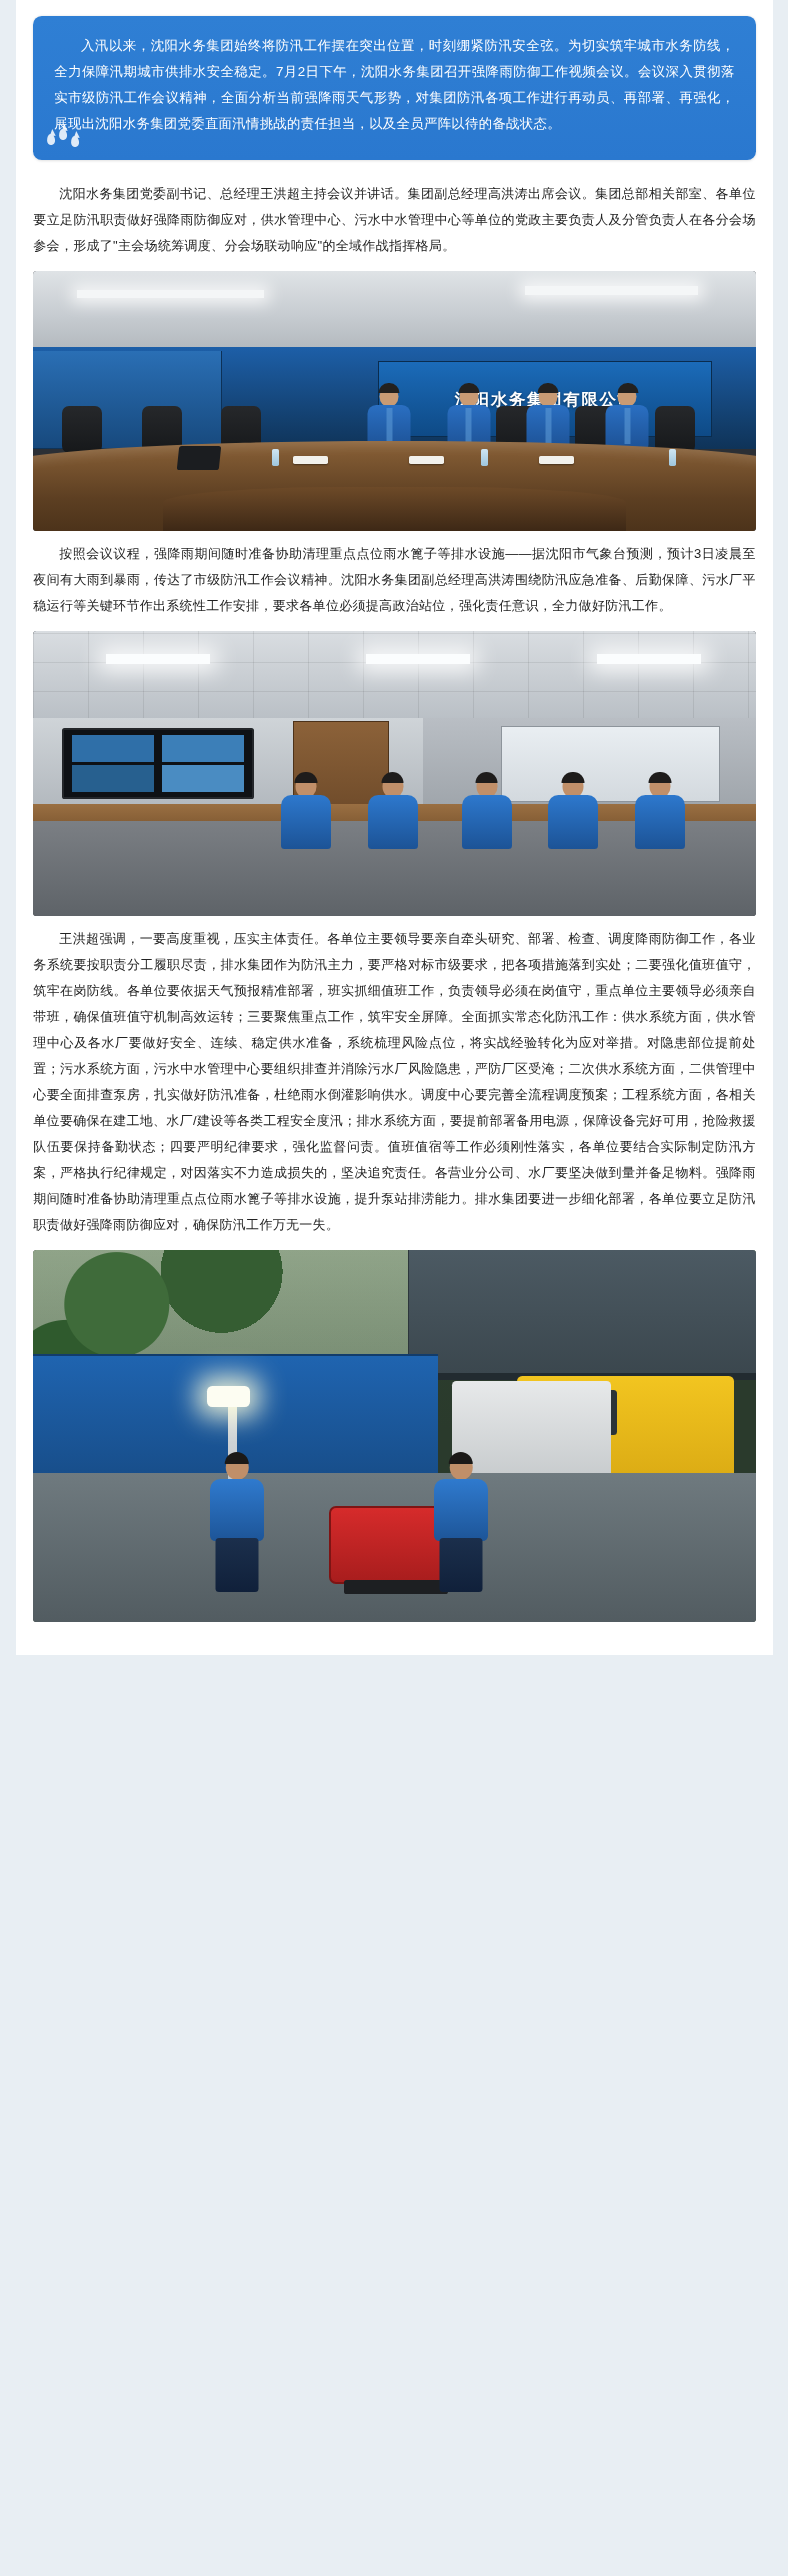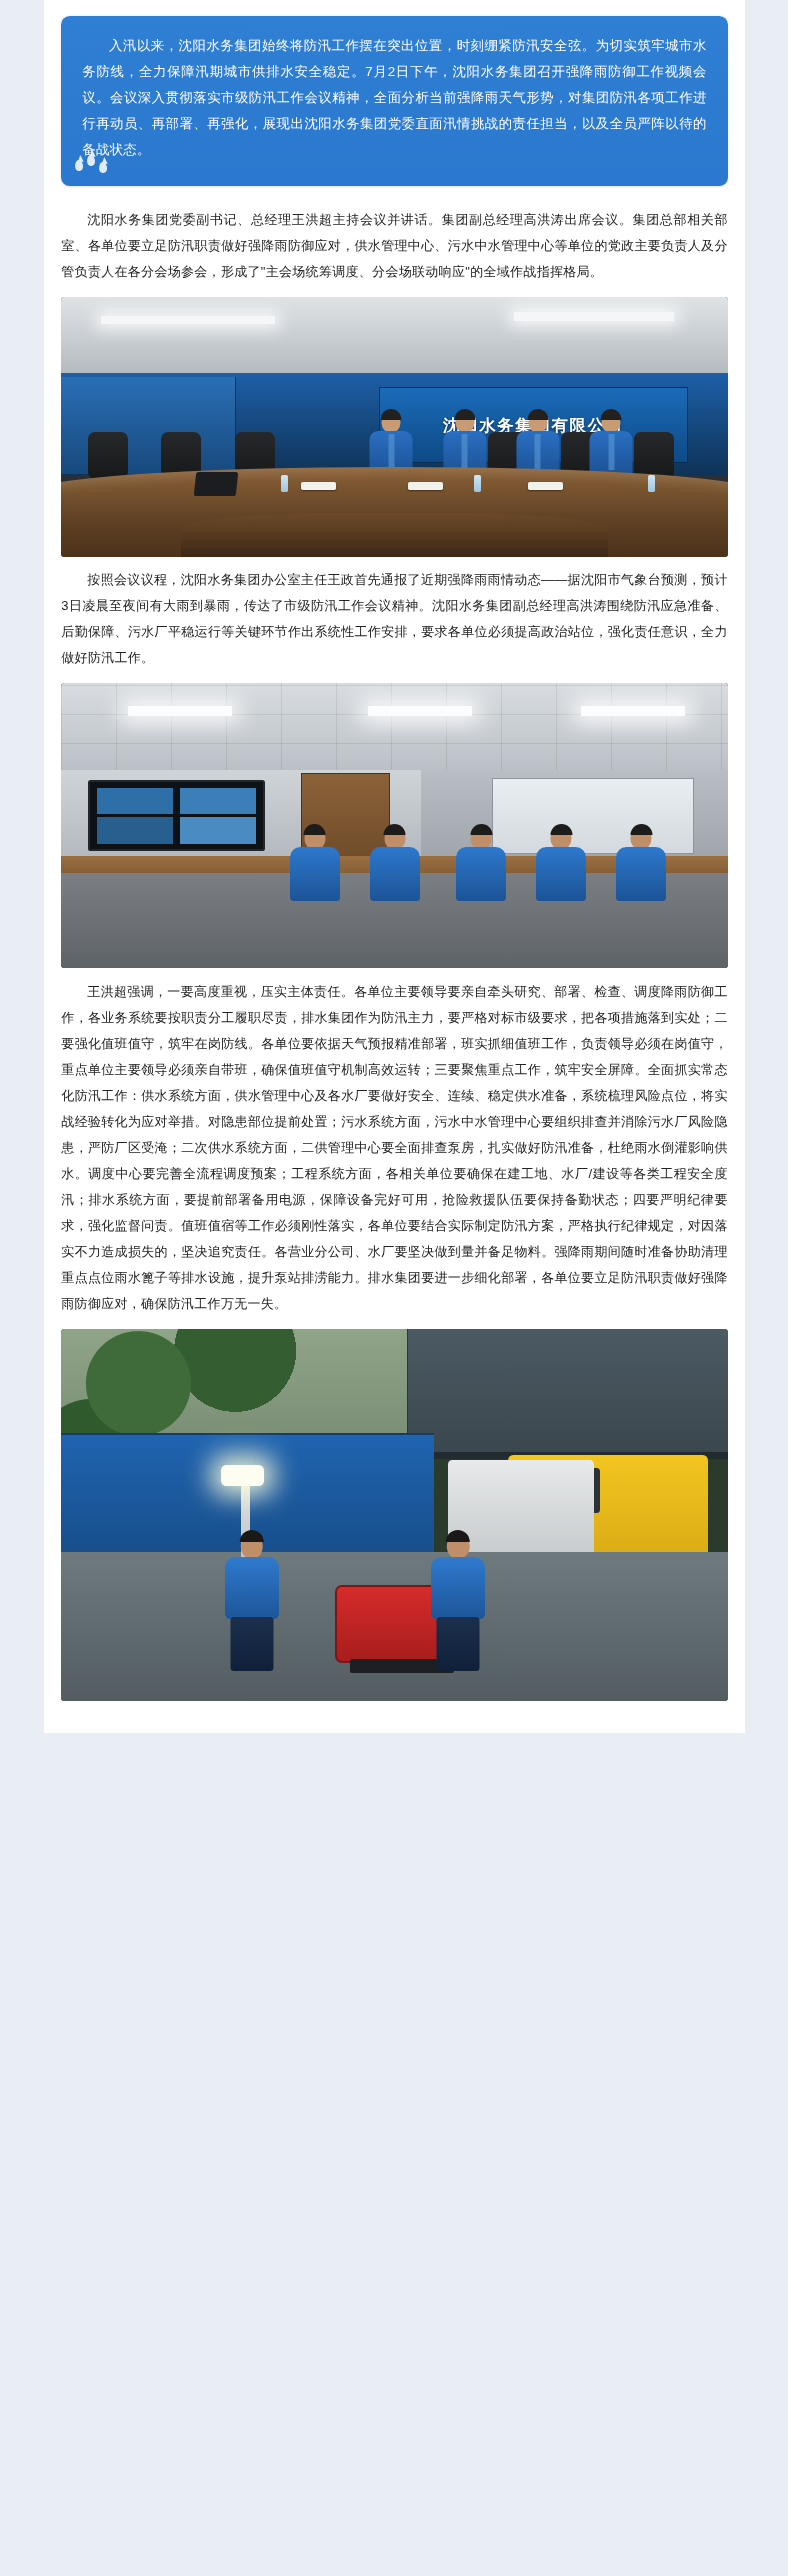--- a/index.html
+++ b/index.html
@@ -5,21 +5,21 @@
   html, body {
     margin: 0;
     padding: 0;
   }
   body {
     width: 789px;
     background: #e8eef3;
     font-family: "Liberation Sans", sans-serif;
   }
   .page {
-    width: 701px;
+    width: 757px;
     margin: 0 auto;
     background: #ffffff;
     position: relative;
     overflow: hidden;
   }
   
   .intro-banner {
     margin: 15.6px 17.3px 0 17.3px;
     background: linear-gradient(180deg, #2f7fd4 0%, #2a78cf 100%);
     border-radius: 8.7px;
@@ -381,21 +381,21 @@
         <div class="p1-laptop"></div>
         <div class="p1-docs" style="left:36%"></div>
         <div class="p1-docs" style="left:52%"></div>
         <div class="p1-docs" style="left:70%"></div>
         <div class="p1-bottles" style="left:33%"></div>
         <div class="p1-bottles" style="left:62%"></div>
         <div class="p1-bottles" style="left:88%"></div>
       </div>
     </div>
 
-    <p class="para">按照会议议程，沈阳水务集团办公室主任王政首先通报了近期强降雨雨情动态——据沈阳市气象台预测，预计3日凌晨至夜间有大雨到暴雨，传达了市级防汛工作会议精神。沈阳水务集团副总经理高洪涛围绕防汛应急准备、后勤保障、污水厂平稳运行等关键环节作出系统性工作安排，要求各单位必须提高政治站位，强化责任意识，全力做好防汛工作。</p>
+    <p class="para">按照会议议程，强降雨期间随时准备协助清理重点点位雨水篦子等排水设施——据沈阳市气象台预测，预计3日凌晨至夜间有大雨到暴雨，传达了市级防汛工作会议精神。沈阳水务集团副总经理高洪涛围绕防汛应急准备、后勤保障、污水厂平稳运行等关键环节作出系统性工作安排，要求各单位必须提高政治站位，强化责任意识，全力做好防汛工作。</p>
 
     <div class="figure">
       <div class="photo photo2">
         <div class="p2-ceiling"></div>
         <div class="p2-ceilgrid"></div>
         <div class="p2-lamp" style="left:10%"></div>
         <div class="p2-lamp" style="left:46%"></div>
         <div class="p2-lamp" style="left:78%"></div>
         <div class="p2-wallL"></div>
         <div class="p2-wallR"></div>

